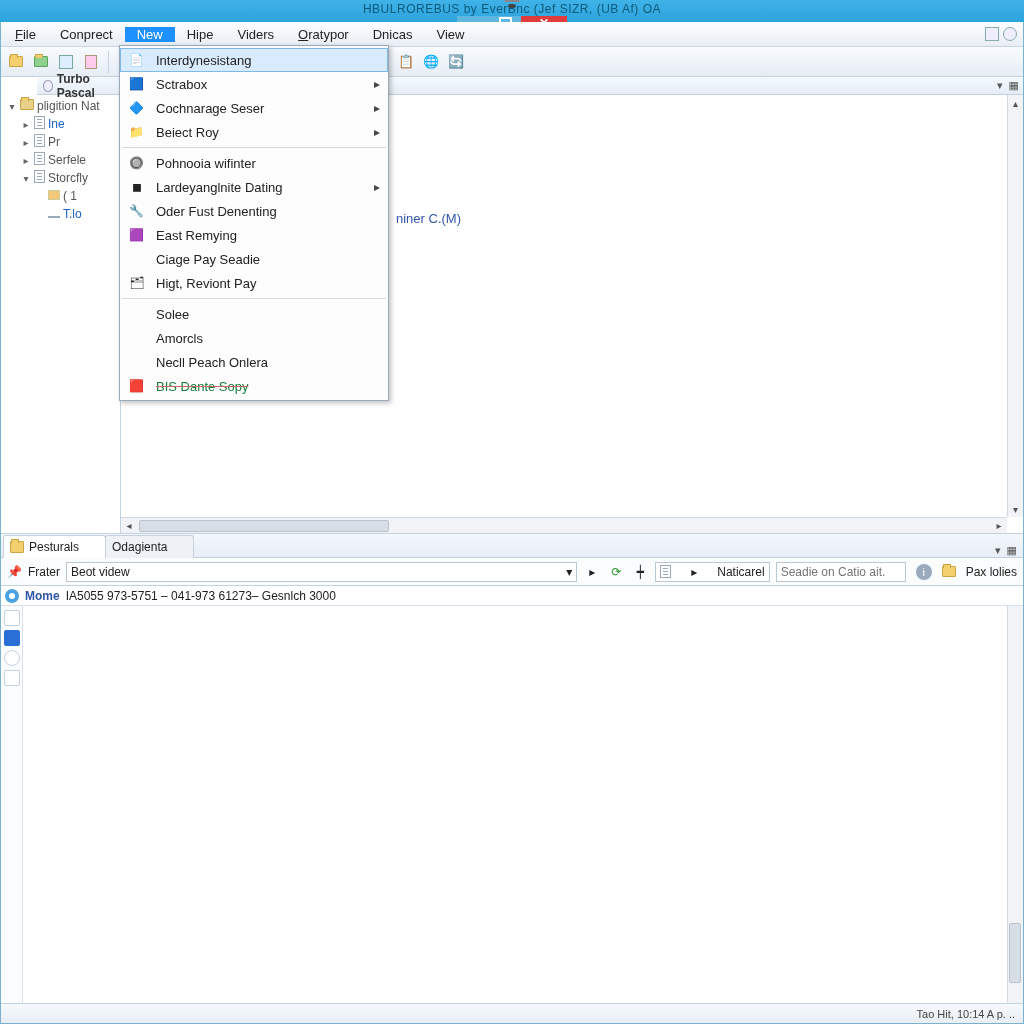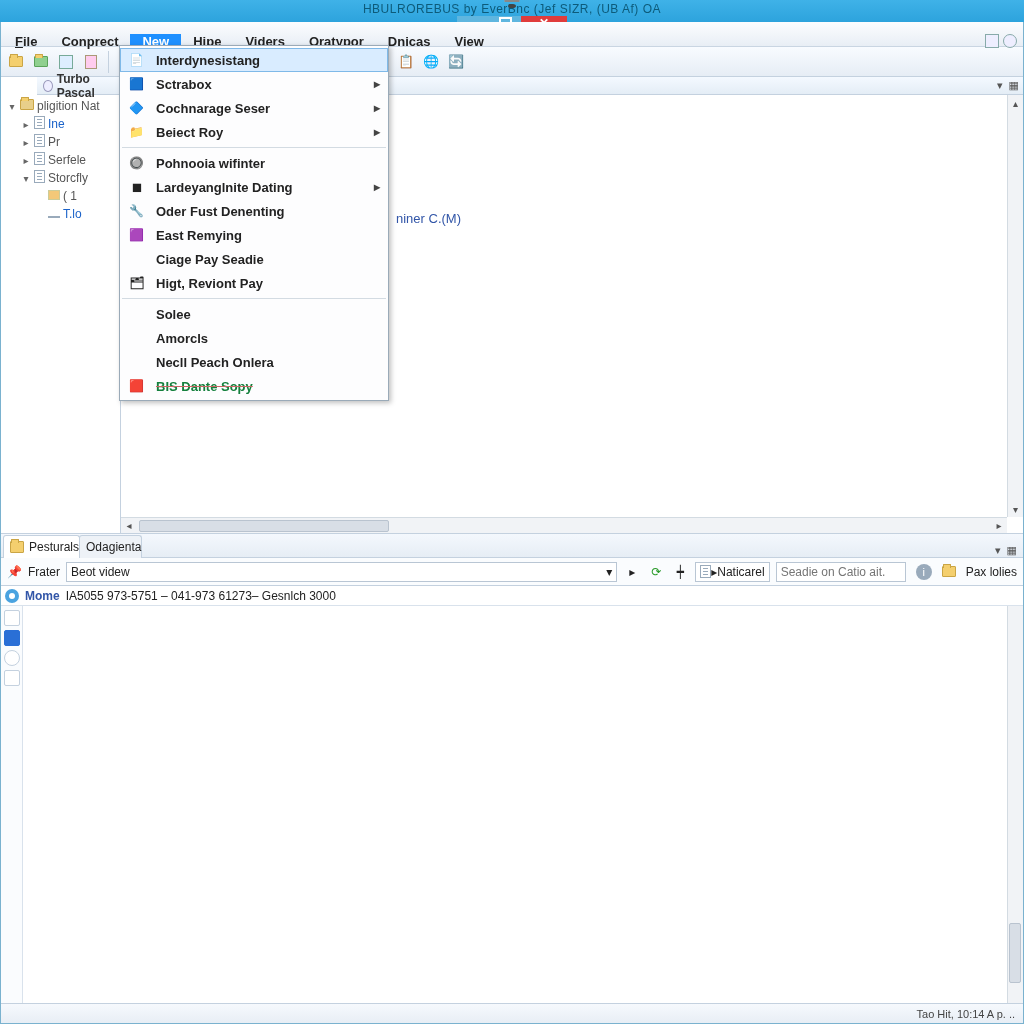--- a/index.html
+++ b/index.html
@@ -16,21 +16,21 @@
   .winbtn.min{background:#5fb6df;}
   .winbtn.max{background:#5fb6df;}
   .winbtn.close{background:#e03c3c; width:46px;}
   .winbtn.min:before{content:"";width:10px;height:2px;background:#fff;}
   .winbtn.max:before{content:"";width:9px;height:9px;border:2px solid #fff;}
   .winbtn.close:before{content:"✕";font-weight:bold;}
 
   .chrome { flex:1; background:#fff; border:1px solid #7ab2cf; border-top:none; display:flex; flex-direction:column; position:relative;}
 
   
-  .menubar { height:24px; background:linear-gradient(#fcfdff,#e8eef5); border-bottom:1px solid #c9d5e2; display:flex; align-items:flex-start; padding:12px 2px; position:relative; z-index:50;font-weight:bold;}
+  .menubar { height:24px; background:linear-gradient(#fcfdff,#e8eef5); border-bottom:1px solid #c9d5e2; display:flex; align-items:center; padding:12px 2px; position:relative; z-index:50;}
   .menubar .m { padding:0 12px; display:flex; align-items:center; font-size:13px; cursor:default; }
   .menubar .m.active { background:#1e90ff; color:#fff; }
   .menubar .m u{text-decoration:underline;}
   .menubar .tr { margin-left:auto; display:flex; align-items:center; gap:4px; padding-right:4px;}
   .smicon{width:14px;height:14px;border:1px solid #8aa;background:#eef;}
 
   
   .dropdown { position:absolute; top:23px; left:118px; width:270px; background:#fdfdfe; border:1px solid #9aaab8; box-shadow:2px 2px 5px rgba(0,0,0,.25); z-index:100; padding:2px 0;}
   .dd-item { height:24px; display:flex; align-items:center; padding:0 8px; position:relative; font-size:13px;}
   .dd-item.hover{ background:#d9ecff; outline:1px solid #7fb9e8; outline-offset:-1px;}
@@ -61,26 +61,26 @@
   .doc-text{position:absolute;left:275px;top:116px;font-size:13px;color:#3256a8;}
   .vscroll{position:absolute;right:0;top:0;bottom:16px;width:16px;background:#f1f3f6;border-left:1px solid #d3dbe2;}
   .vscroll .up,.vscroll .dn{height:16px;display:flex;align-items:center;justify-content:center;font-size:10px;color:#555;}
   .hscroll{position:absolute;left:0;right:16px;bottom:0;height:16px;background:#f1f3f6;border-top:1px solid #d3dbe2;display:flex;align-items:center;}
   .hscroll .lt,.hscroll .rt{width:16px;text-align:center;font-size:10px;color:#555;}
   .hscroll .thumb{width:250px;height:12px;background:#d8dee6;border:1px solid #b9c3cf;border-radius:2px;margin-left:2px;}
 
   
   .bottom{height:470px;border-top:1px solid #c4d1df;display:flex;flex-direction:column;background:#fff;}
   .tabs{height:24px;background:linear-gradient(#f4f8fd,#e6edf5);display:flex;align-items:flex-end;padding:0 2px;gap:0;border-bottom:1px solid #c4d1df;position:relative;}
-  .tab{height:23px;padding:0 0 0 6px;display:flex;align-items:center;gap:5px;font-size:12px;border:1px solid #c4d1df;border-bottom:none;background:#eef2f7;border-radius:3px 3px 0 0;margin-right:-1px;position:relative;top:1px;}
+  .tab{height:23px;padding:0 26px 0 6px;display:flex;align-items:center;gap:5px;font-size:12px;border:1px solid #c4d1df;border-bottom:none;background:#eef2f7;border-radius:3px 3px 0 0;margin-right:-1px;position:relative;top:1px;}
   .tab.active{background:#fff;z-index:2;}
   .tab .tic2{width:14px;height:12px;}
   .tabs .rightbits{margin-left:auto;display:flex;align-items:center;gap:6px;font-size:11px;color:#555;padding-right:4px;}
   .filterbar{height:28px;border-bottom:1px solid #c4d1df;display:flex;align-items:center;padding:0 6px;gap:6px;font-size:12px;background:#fafcfe;}
-  .filterbar .combo{height:20px;border:1px solid #b9c6d4;background:#fff;display:flex;align-items:center;padding:0 4px;gap:0;}
+  .filterbar .combo{height:20px;border:1px solid #b9c6d4;background:#fff;display:flex;align-items:center;padding:0 4px;gap:20px;}
   .filterbar .combo.main{width:150px;justify-content:space-between;}
   .filterbar .smbtn{width:18px;height:18px;display:flex;align-items:center;justify-content:center;}
   .filterbar .rsearch{margin-left:auto;display:flex;align-items:center;gap:10px;}
   .filterbar input{height:20px;width:130px;border:1px solid #b9c6d4;padding:0 4px;font-size:12px;}
   .rowbar{height:20px;border-bottom:1px solid #d9e2ec;display:flex;align-items:center;padding:0 4px;font-size:12px;background:#fff;}
   .rowbar .pin{width:14px;height:14px;border-radius:50%;background:#4aa3e0;margin-right:6px;position:relative;}
   .rowbar .pin:after{content:"";position:absolute;inset:4px;background:#fff;border-radius:50%;}
   .rowbar .k{color:#3256a8;font-weight:600;margin-right:6px;}
   .leftstrip{position:absolute;left:0;top:0;bottom:0;width:22px;border-right:1px solid #d9e2ec;display:flex;flex-direction:column;align-items:center;gap:4px;padding-top:4px;background:#fafcfe;}
   .leftstrip .chip{width:16px;height:16px;border:1px solid #c4d1df;border-radius:2px;background:#fff;}

